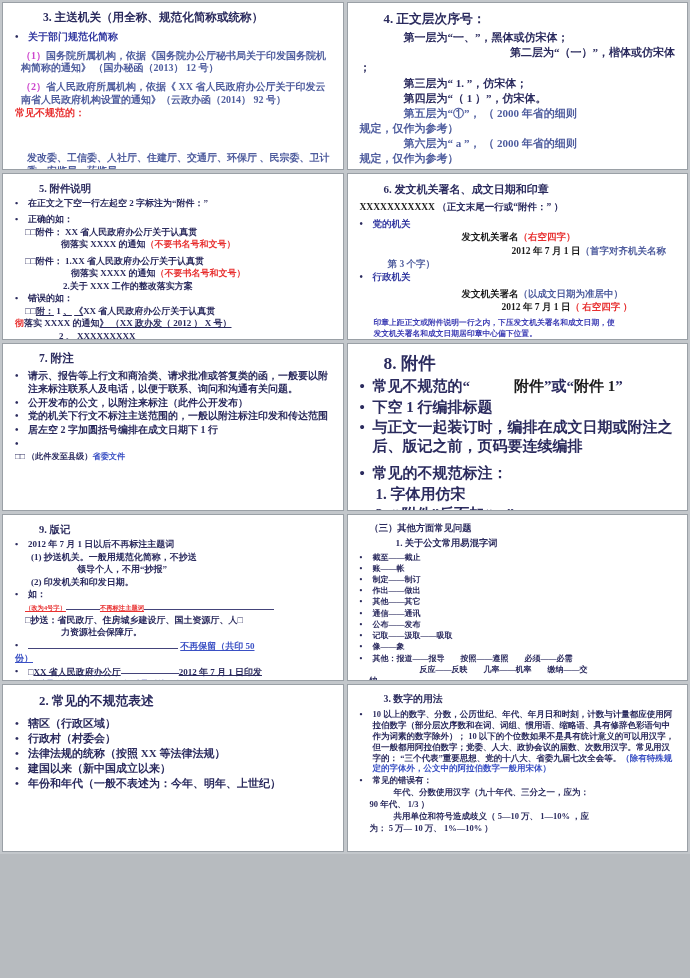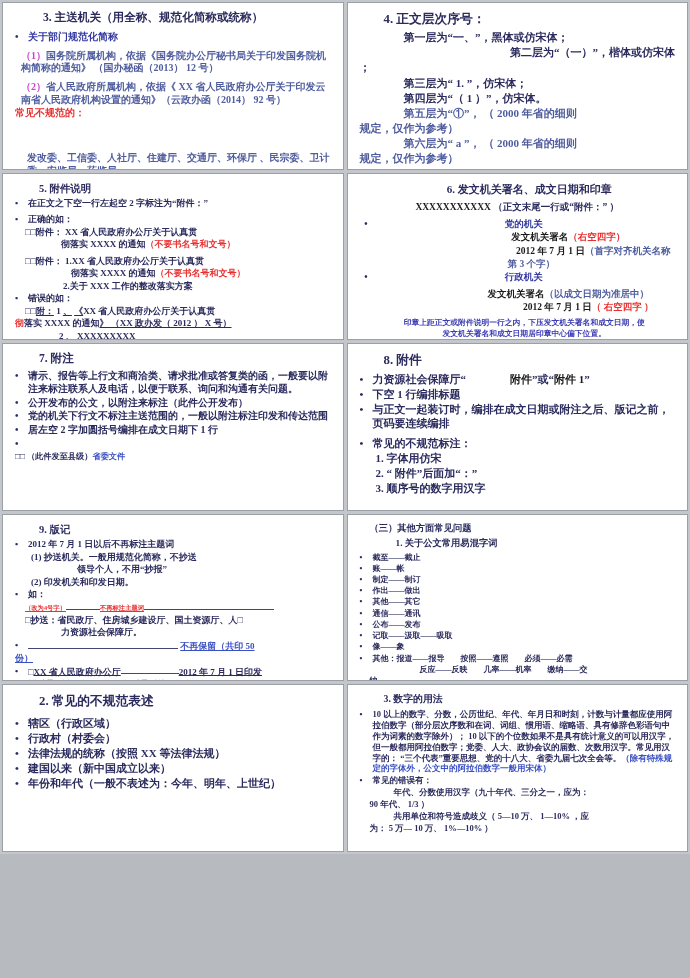--- a/index.html
+++ b/index.html
@@ -68,21 +68,21 @@
       <div class="ln" style="padding-left: 56px;"><span class="tx"><span>彻落实 XXXX 的通知</span><span style="color: rgb(232, 48, 48);">（不要书名号和文号）</span></span></div>
       <div class="ln" style="padding-left: 48px;"><span class="tx"><span>2.关于 XXX 工作的整改落实方案</span></span></div>
       <div class="ln has-b">
         <span class="bullet">•</span>
         <span class="tx"><span>错误的如：</span></span>
       </div>
       <div class="ln" style="padding-left: 10px;"><span class="tx"><span>□□</span><span class="u">附：</span><span> 1 </span><span class="u">、</span><span> </span><span class="u">《</span><span>XX 省人民政府办公厅关于认真贯</span></span></div>
       <div class="ln"><span class="tx"><span style="color: rgb(232, 48, 48);">彻</span><span>落实 XXXX 的通知</span><span class="u">》 （XX 政办发（ 2012 ） X 号）</span></span></div>
       <div class="ln" style="padding-left: 44px;"><span class="tx"><span>2 </span><span class="u">、</span><span> XXXXXXXXX</span></span></div>
     </div>
-    <div class="slide" style="font-size: 9.5px; text-align: center;">
+    <div class="slide" style="font-size: 9.5px;">
       <div class="ln title" style="padding-left: 24px;"><span class="tx"><span>6. 发文机关署名、成文日期和印章</span></span></div>
       <div class="ln gap"><span class="tx"><span style="color: rgb(26, 26, 26);">XXXXXXXXXXX </span><span>（正文末尾一行或“附件：”  ）</span></span></div>
       <div class="ln gap has-b">
         <span class="bullet">•</span>
         <span class="tx"><span style="color: rgb(51, 57, 160);">党的机关</span></span>
       </div>
       <div class="ln" style="padding-left: 102px;"><span class="tx"><span style="color: rgb(26, 26, 26);">发文机关署名</span><span style="color: rgb(232, 48, 48); margin-top: 28px;">（右空四字）</span></span></div>
       <div class="ln" style="padding-left: 152px;"><span class="tx"><span style="color: rgb(26, 26, 26);">2012 年 7 月 1 日</span><span style="color: rgb(79, 93, 158);">（首字对齐机关名称</span></span></div>
       <div class="ln" style="padding-left: 28px;"><span class="tx"><span style="color: rgb(79, 93, 158);">第 3 个字）</span></span></div>
       <div class="ln has-b">
@@ -111,25 +111,25 @@
       <div class="ln has-b">
         <span class="bullet">•</span>
         <span class="tx"><span>居左空 2 字加圆括号编排在成文日期下 1 行</span></span>
       </div>
       <div class="ln has-b">
         <span class="bullet">•</span>
         <span class="tx"></span>
       </div>
       <div class="ln sz-s"><span class="tx"><span>□□ （此件发至县级）</span><span style="color: rgb(58, 80, 196);">省委文件</span></span></div>
     </div>
-    <div class="slide" style="font-size: 11px;">
+    <div class="slide" style="font-size: 15px;">
       <div class="ln title" style="padding-left: 24px;"><span class="tx"><span>8. 附件</span></span></div>
       <div class="ln has-b">
         <span class="bullet">•</span>
-        <span class="tx"><span>力资源社会保障厅“</span><span style="color: rgb(26, 26, 26); padding-left: 44px;">附件</span><span>”或“</span><span style="color: rgb(26, 26, 26);">附件 1</span><span>”</span></span>
+        <span class="tx"><span>常见不规范的“</span><span style="color: rgb(26, 26, 26); padding-left: 44px;">附件</span><span>”或“</span><span style="color: rgb(26, 26, 26);">附件 1</span><span>”</span></span>
       </div>
       <div class="ln has-b">
         <span class="bullet">•</span>
         <span class="tx"><span>下空 1 行编排标题</span></span>
       </div>
       <div class="ln has-b">
         <span class="bullet">•</span>
         <span class="tx"><span>与正文一起装订时，编排在成文日期或附注之后、版记之前，页码要连续编排</span></span>
       </div>
       <div class="ln gap has-b">

